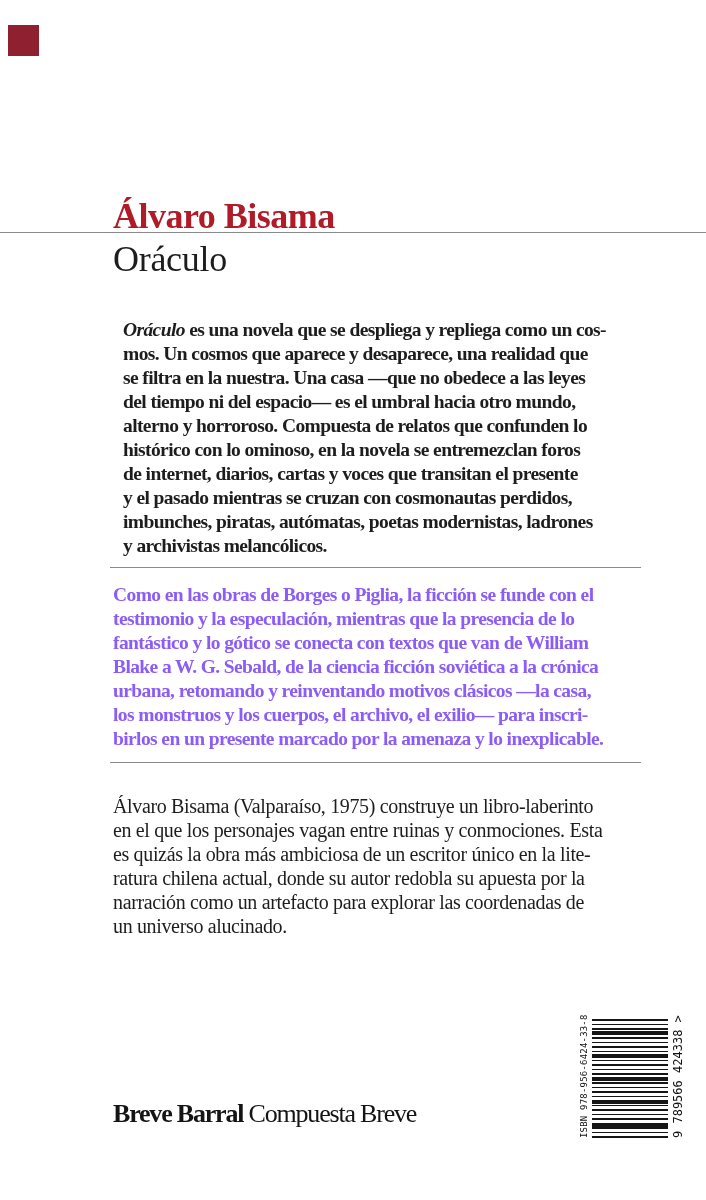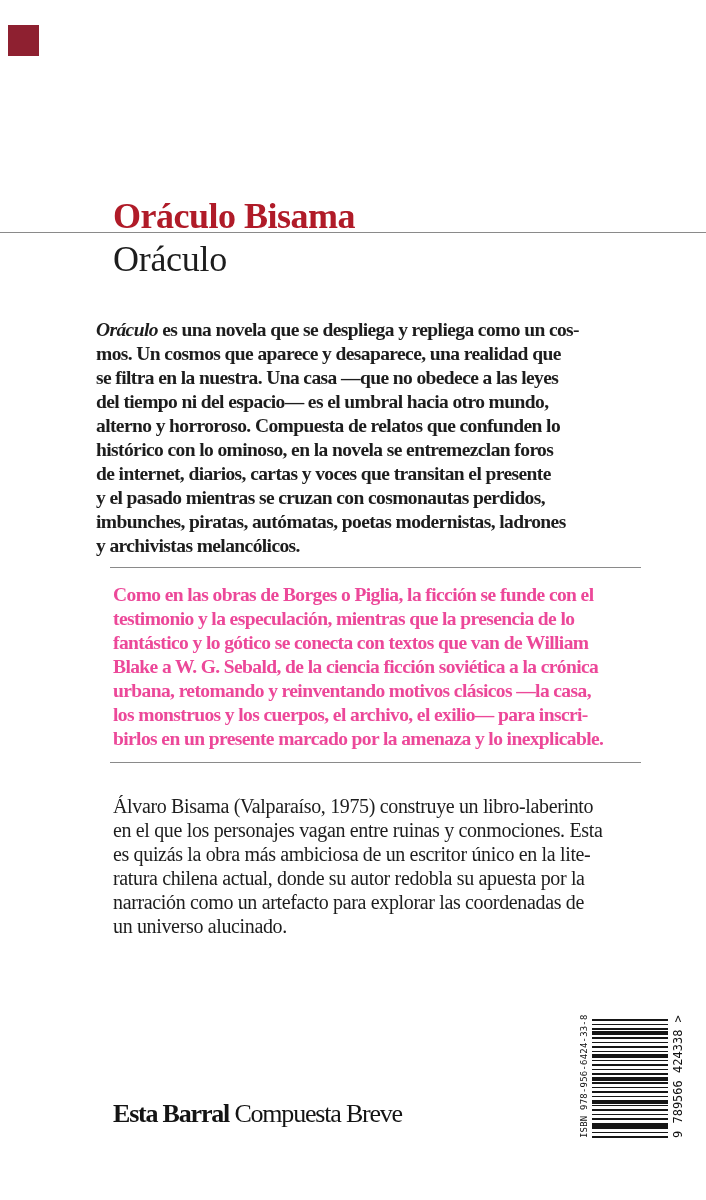--- a/index.html
+++ b/index.html
@@ -16,21 +16,21 @@
   .rule-top{left:0;top:232px;width:706px;}
   .rule-mid1{left:110px;top:567px;width:531px;}
   .rule-mid2{left:110px;top:762px;width:531px;}
   
   .author{left:113px;top:199px;font-size:36px;line-height:34px;font-weight:bold;letter-spacing:-0.5px;white-space:pre;}
   .title{left:113px;top:242px;font-size:36px;line-height:34px;font-weight:normal;letter-spacing:-0.3px;white-space:pre;color:#1d1d1d;}
   
   .para{white-space:pre;line-height:24px;margin:0;}
   .para em{font-style:italic;}
   .para span,.para em{white-space:pre;}
-  .synopsis{left:96px;top:318px;font-size:19.5px;font-weight:bold;letter-spacing:-0.6px;color:#1d1d1d;}
+  .synopsis{left:123px;top:318px;font-size:19.5px;font-weight:bold;letter-spacing:-0.6px;color:#1d1d1d;}
   .review{left:113px;top:583px;font-size:19.5px;font-weight:bold;letter-spacing:-0.6px;}
   .bio{left:113px;top:778px;font-size:20px;font-weight:normal;letter-spacing:-0.35px;color:#1d1d1d;margin-top:16px;}
   
   .publisher{left:113px;top:1100px;font-size:26px;line-height:28px;letter-spacing:-1.2px;white-space:pre;color:#141414;}
   .publisher .imprint{font-weight:bold;}
   
   .barcode-outer{left:576px;top:1016px;width:112px;height:122px;}
   .barcode-inner{position:absolute;left:-5px;top:5px;width:122px;height:112px;transform:rotate(-90deg);}
   .isbn-label{height:16px;line-height:16px;font-family:"DejaVu Sans Mono","Liberation Mono",monospace;
     font-size:9px;letter-spacing:0.2px;text-align:center;color:#111;white-space:pre;}
@@ -42,38 +42,38 @@
   .barcode-digits{height:20px;line-height:20px;font-family:"DejaVu Sans Mono","Liberation Mono",monospace;
     font-size:12px;text-align:center;color:#111;white-space:pre;}
 </style>
 </head>
 <body>
 
 <div class="abs mark" style="background: rgb(142, 32, 48);"></div>
 
 <div class="abs rule rule-top" style="background: rgb(138, 138, 138);"></div>
 
-<div class="abs author" style="color: rgb(176, 27, 40);">Oráculo Bisama</div>
+<div class="abs author" style="color: rgb(176, 27, 40);">Álvaro Bisama</div>
 
 <div class="abs title">Oráculo</div>
 
 <p class="abs para synopsis"><em>Oráculo</em><span> es una novela que se despliega y repliega como un cos-
 mos. Un cosmos que aparece y desaparece, una realidad que
 se filtra en la nuestra. Una casa —que no obedece a las leyes
 del tiempo ni del espacio— es el umbral hacia otro mundo,
 alterno y horroroso. Compuesta de relatos que confunden lo
 histórico con lo ominoso, en la novela se entremezclan foros
 de internet, diarios, cartas y voces que transitan el presente
 y el pasado mientras se cruzan con cosmonautas perdidos,
 imbunches, piratas, autómatas, poetas modernistas, ladrones
 y archivistas melancólicos.</span></p>
 
 <div class="abs rule rule-mid1" style="background: rgb(138, 138, 138);"></div>
 
-<p class="abs para review" style="color: #ec4899;">Como en las obras de Borges o Piglia, la ficción se funde con el
+<p class="abs para review" style="color: #8b5cf6;">Como en las obras de Borges o Piglia, la ficción se funde con el
 testimonio y la especulación, mientras que la presencia de lo
 fantástico y lo gótico se conecta con textos que van de William
 Blake a W. G. Sebald, de la ciencia ficción soviética a la crónica
 urbana, retomando y reinventando motivos clásicos —la casa,
 los monstruos y los cuerpos, el archivo, el exilio— para inscri-
 birlos en un presente marcado por la amenaza y lo inexplicable.</p>
 
 <div class="abs rule rule-mid2" style="background: rgb(138, 138, 138);"></div>
 
 <p class="abs para bio">Álvaro Bisama (Valparaíso, 1975) construye un libro-laberinto
@@ -84,13 +84,13 @@
 un universo alucinado.</p>
 
 <div class="abs barcode-outer">
   <div class="barcode-inner">
     <div class="isbn-label">ISBN 978-956-6424-33-8</div>
     <div class="bars"></div>
     <div class="barcode-digits">9 789566 424338 &gt;</div>
   </div>
 </div>
 
-<div class="abs publisher"><span class="imprint">Esta Barral</span><span> </span><span class="collection">Compuesta Breve</span></div>
+<div class="abs publisher"><span class="imprint">Breve Barral</span><span> </span><span class="collection">Compuesta Breve</span></div>
 
 </body></html>

